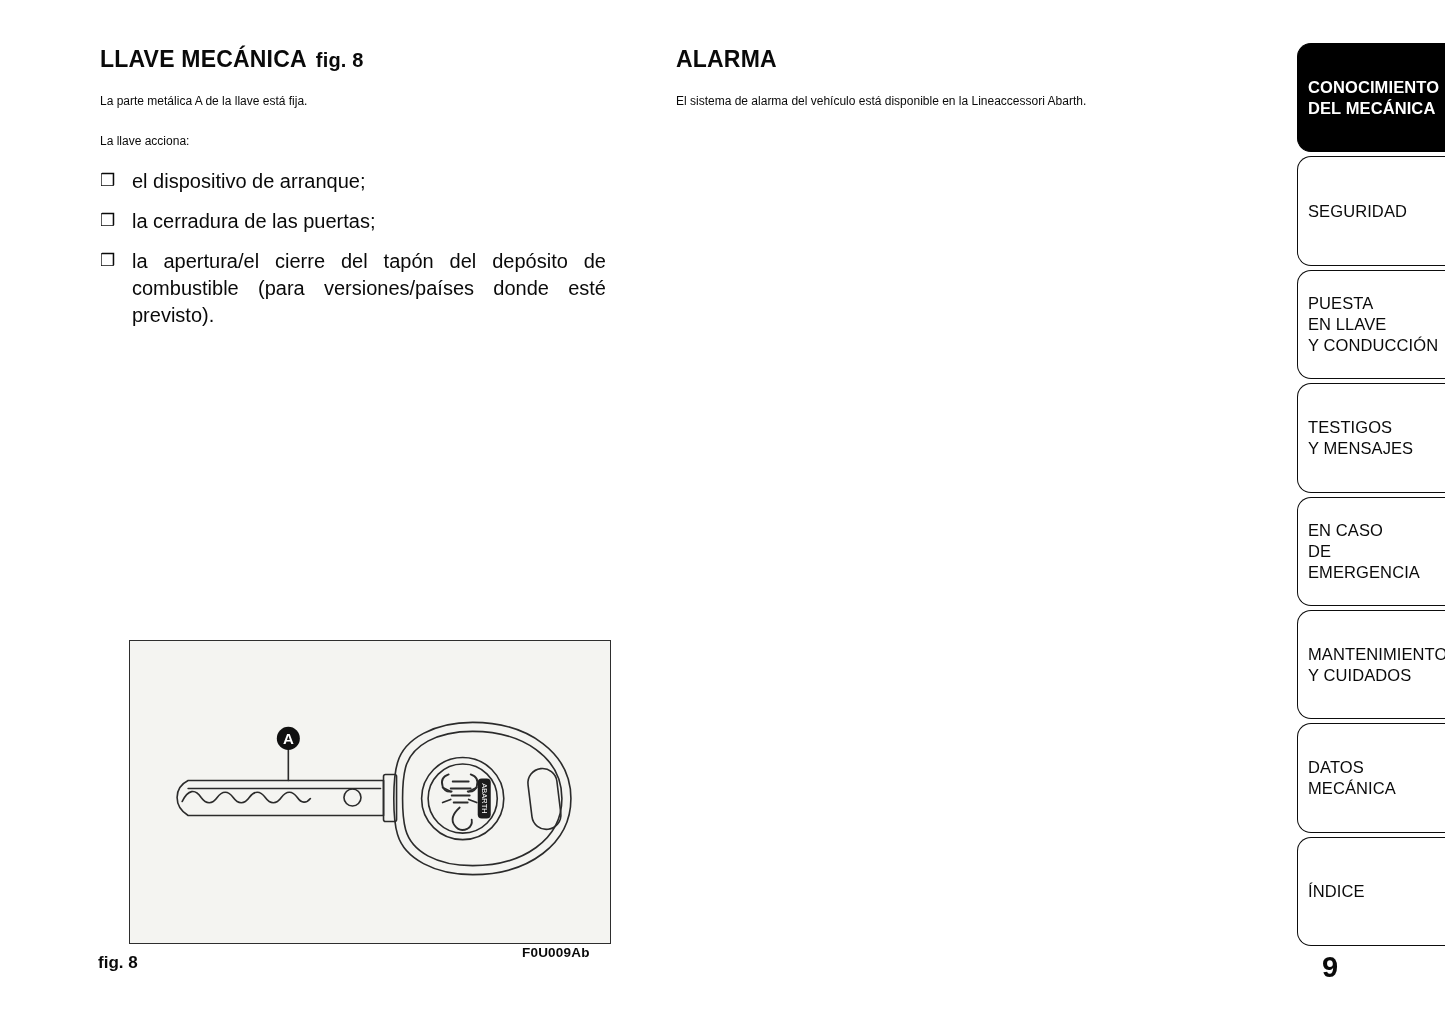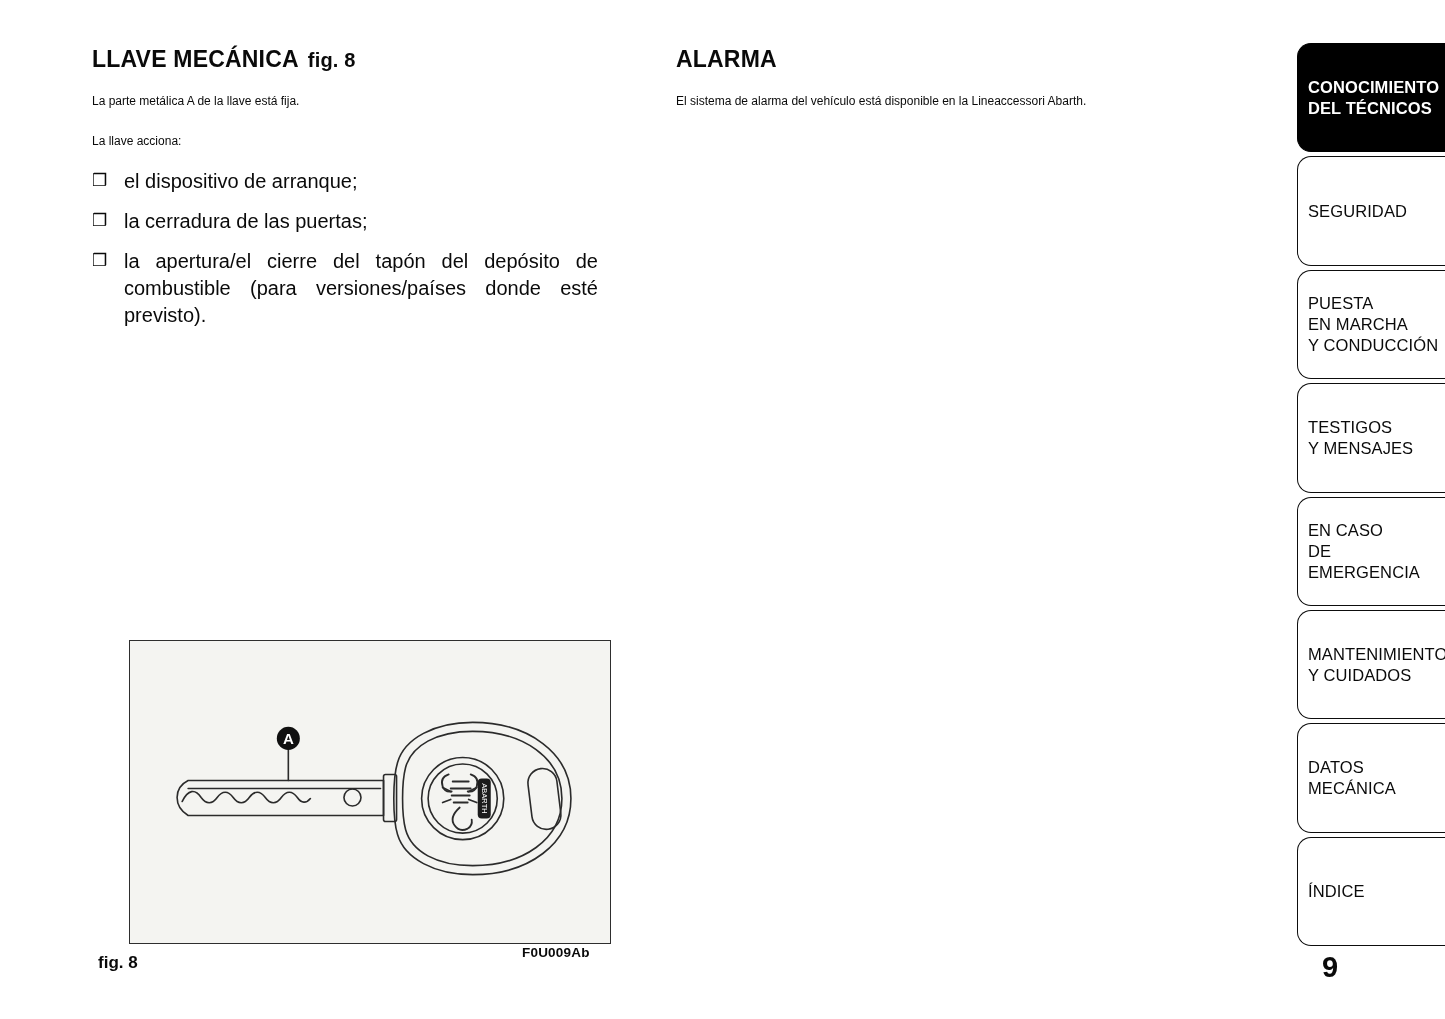--- a/index.html
+++ b/index.html
@@ -13,21 +13,21 @@
   #screen {
     position: relative;
     width: 1445px;
     height: 1019px;
     background: #ffffff;
     overflow: hidden;
   }
 
   
   .col { position: absolute; top: 46px; }
-  .col-left { left: 92px; width: 506px; }
+  .col-left { left: 100px; width: 506px; }
   .col-mid  { left: 676px; width: 549px; }
 
   .heading { font-size: 23px; font-weight: bold; letter-spacing: .2px; white-space: nowrap; }
   .heading .figref { font-size: 20px; margin-left: 9px; }
 
   .body-text {
     font-size: 12px;
     line-height: 27px;
     margin-top: 13px;
     text-align: justify;
@@ -181,28 +181,28 @@
         <text x="158" y="103" font-size="15" font-weight="bold" fill="#ffffff" stroke="none" text-anchor="middle" font-family="Liberation Sans, sans-serif">A</text>
       </g>
     </svg>
   </figure>
   <div class="fig-code">F0U009Ab</div>
   <div class="fig-caption">fig. 8</div>
 
   <nav class="sidebar">
     <div class="tab active">
       <span class="tab-label">CONOCIMIENTO
-DEL TÉCNICOS</span>
+DEL MECÁNICA</span>
     </div>
     <div class="tab">
       <span class="tab-label">SEGURIDAD</span>
     </div>
     <div class="tab">
       <span class="tab-label">PUESTA
-EN MARCHA
+EN LLAVE
 Y CONDUCCIÓN</span>
     </div>
     <div class="tab">
       <span class="tab-label">TESTIGOS
 Y MENSAJES</span>
     </div>
     <div class="tab">
       <span class="tab-label">EN CASO
 DE EMERGENCIA</span>
     </div>

